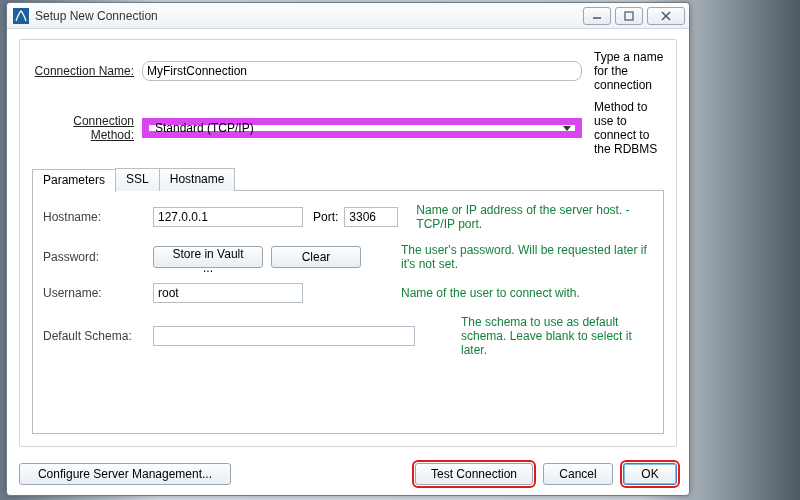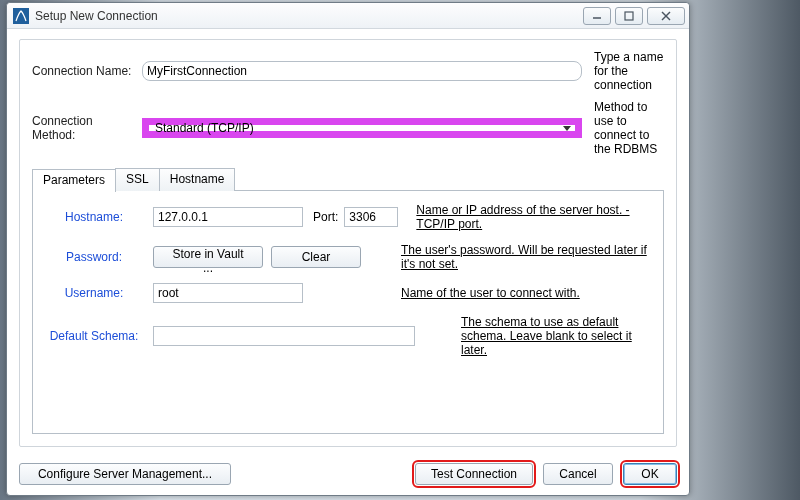--- a/index.html
+++ b/index.html
@@ -51,21 +51,21 @@
   .outer-group {
     border:1px solid #cfd5db;
     border-radius:2px;
     padding:10px 12px 12px 12px;
     background:#fff;
     flex:1;
     display:flex;
     flex-direction:column;
   }
   .row { display:flex; align-items:center; margin-bottom:8px; }
-  .lbl { width:110px; padding-right:8px; color:#222; }
+  .lbl { width:110px; text-align:right; padding-right:8px; color:#222;text-decoration:underline; }
   .input-text {
     height:20px; border:1px solid #b6bfc8; background:#fff;
     padding:2px 4px; font-family:inherit; font-size:12px;
   }
   .wide1 { width:440px;border-radius:8px; }
   .help-col { margin-left:12px; flex:1; }
   .dropdown {
     width:440px; height:20px;
     border:7px solid #d946ef;
     display:flex; align-items:center; justify-content:space-between;
@@ -96,22 +96,22 @@
     padding-bottom:5px;
   }
   .tab-panel {
     border:1px solid #b6bfc8;
     padding:12px 10px 10px 10px;
     margin-top:-1px;
     flex:1;
     background:#fff;
   }
   .param-row { display:flex; align-items:center; margin-bottom:12px; }
-  .p-lbl { width:110px; text-align:center; padding-right:8px; color:#1d4ed8; }
-  .p-help { margin-left:18px; flex:1; color:#000000;text-decoration:underline; }
+  .p-lbl { width:110px; text-align:left; padding-right:8px; color:#404040; }
+  .p-help { margin-left:18px; flex:1; color:#15803d; }
   .btn {
     height:22px;
     border:1px solid #9aa6b2;
     border-radius:3px;
     background: linear-gradient(#fcfdfe,#e9eef3);
     padding:0 12px;
     font-family:inherit; font-size:12px;
     cursor:default;
   }
   .footer {

